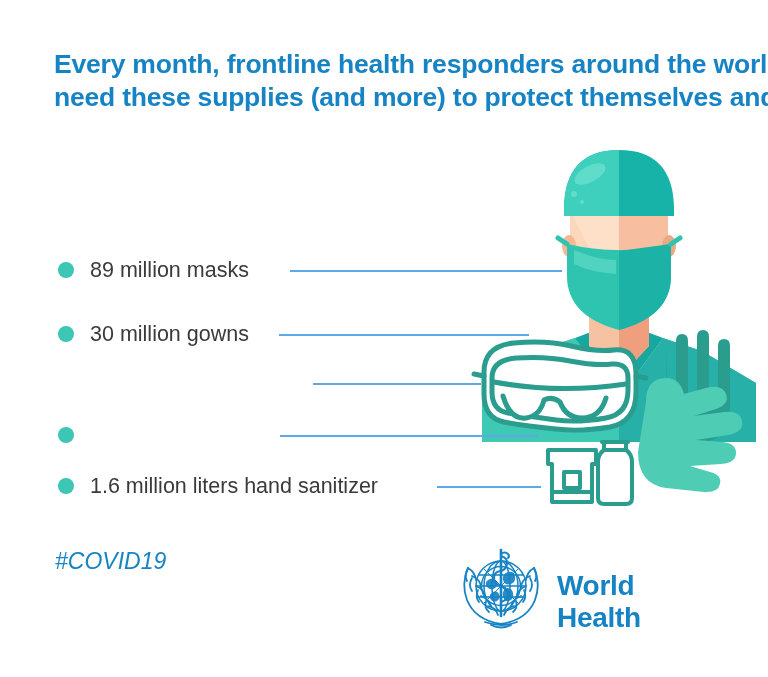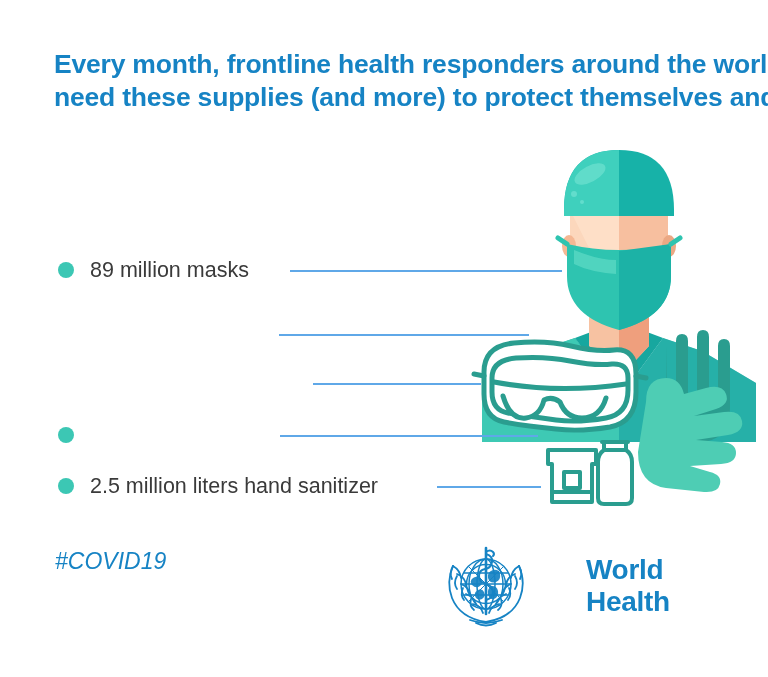--- a/index.html
+++ b/index.html
@@ -84,27 +84,26 @@
     top: 543px;
     color: #1683c4;
     font-size: 23px;
     line-height: 36px;
   }
   #hashtags span { display: block; font-style: italic; }
 
   
   #who-logo {
     position: absolute;
-    left: 440px;
+    left: 455px;
     top: 538px;
     width: 260px;
     height: 96px;
     display: flex;
-    align-items: center;
-    gap: 44px;
+    align-items: flex-end;
   }
   #who-emblem { flex: 0 0 auto; width: 92px; height: 92px; }
   #who-wordmark {
     margin-left: 10px;
     color: #1683c4;
     font-size: 28px;
     font-weight: bold;
     line-height: 32px;
     letter-spacing: -0.3px;
   }
@@ -201,32 +200,36 @@
   </div>
 
   <div id="supply-list">
 
     <div class="supply-row" style="top:241px">
       <span class="supply-bullet"></span>
       <span class="supply-label">89 million masks</span>
     </div>
     <div class="supply-line" style="left:290px;top:254px;width:272px"></div>
 
+    <div class="supply-row" style="top:305px">
+      <span class="supply-bullet"></span>
+      <span class="supply-label">30 million gowns</span>
+    </div>
     <div class="supply-line" style="left:279px;top:318px;width:250px"></div>
 
     <div class="supply-line" style="left:313px;top:367px;width:168px"></div>
 
     <div class="supply-row" style="top:406px">
       <span class="supply-bullet"></span>
     </div>
     <div class="supply-line" style="left:280px;top:419px;width:258px"></div>
 
     <div class="supply-row" style="top:457px">
       <span class="supply-bullet"></span>
-      <span class="supply-label">2.5 million liters hand sanitizer</span>
+      <span class="supply-label">1.6 million liters hand sanitizer</span>
     </div>
     <div class="supply-line" style="left:437px;top:470px;width:104px"></div>
   </div>
 
   <div id="hashtags">
     <span>#COVID19</span>
   </div>
 
   <div id="who-logo">
     <div id="who-emblem">

